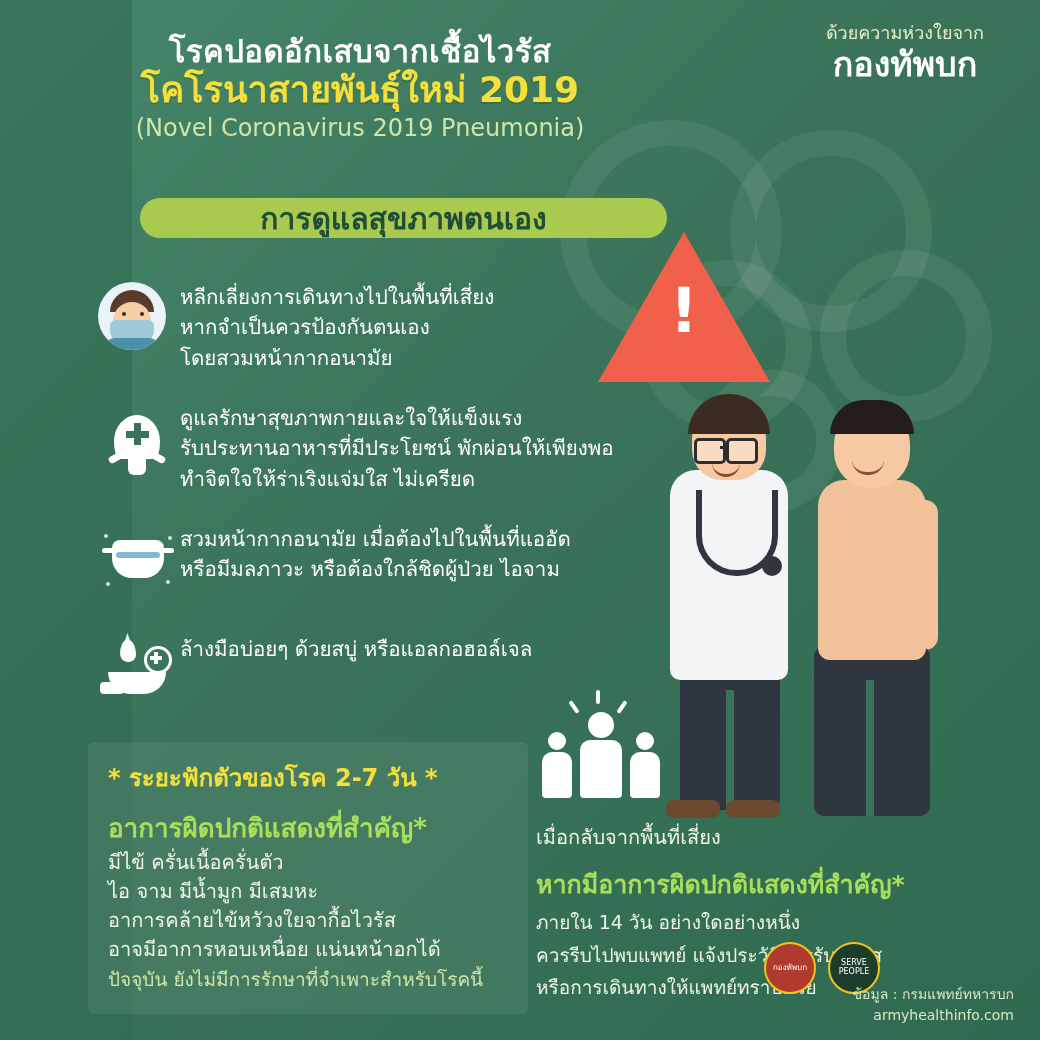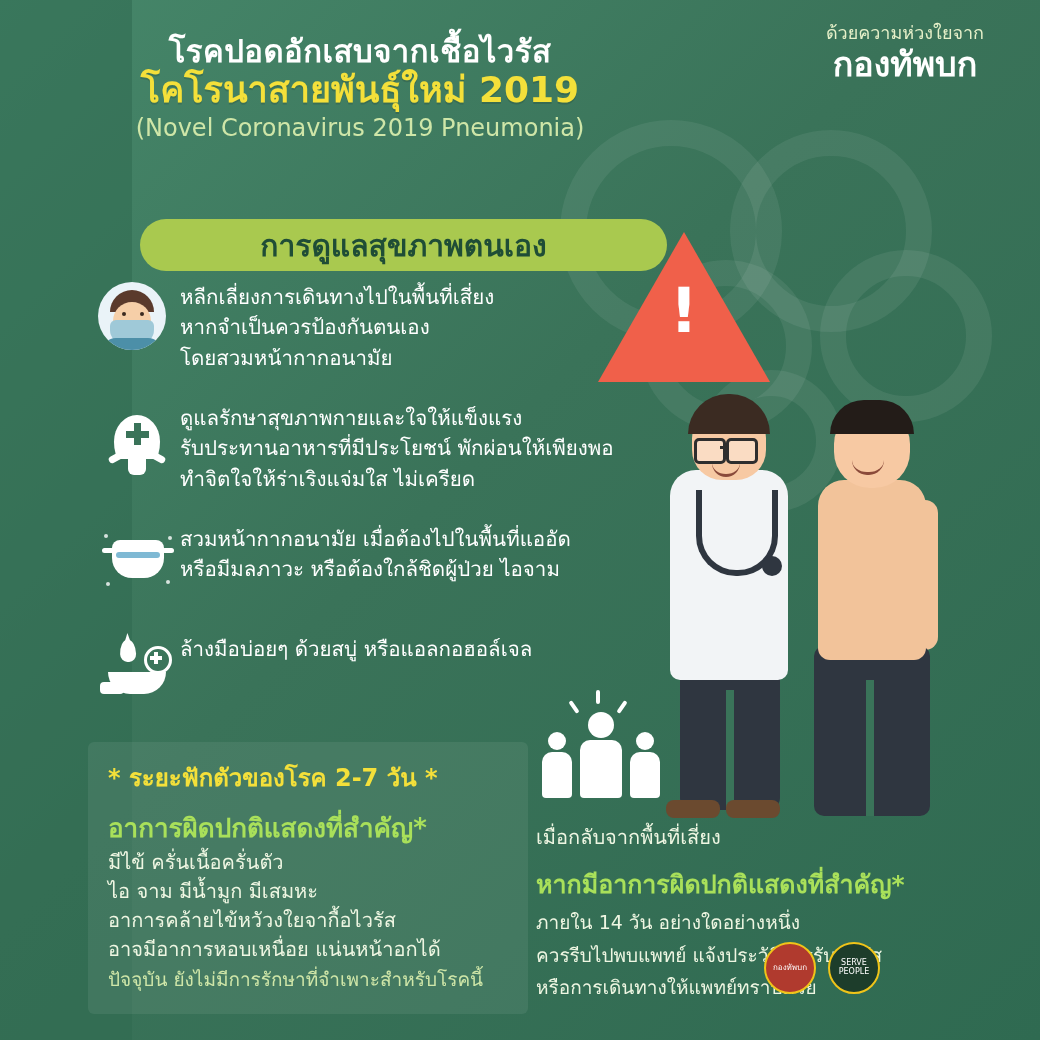--- a/index.html
+++ b/index.html
@@ -83,22 +83,22 @@
     color: #ffffff;
     font-size: 34px;
     font-weight: bold;
     line-height: 1.15;
     margin-top: -2px;
   }
 
   
   .pill {
     position: absolute;
-    left: 140px; top: 219px;
-    width: 527px; height: 52px;
+    left: 140px; top: 198px;
+    width: 527px; height: 40px;
     background: #a9c94f;
     border-radius: 26px;
     display: flex;
     align-items: center;
     justify-content: center;
   }
   .pill span {
     color: #1f4d36;
     font-size: 30px;
     font-weight: bold;
@@ -498,14 +498,18 @@
     <div class="rn-body">ภายใน 14 วัน อย่างใดอย่างหนึ่ง</div>
     <div class="rn-body">ควรรีบไปพบแพทย์ แจ้งประวัติการรับสัมผัส</div>
     <div class="rn-body">หรือการเดินทางให้แพทย์ทราบด้วย</div>
   </div>
 
   <div class="logos">
     <div class="logo army">กองทัพบก</div>
     <div class="logo serve">SERVE PEOPLE</div>
   </div>
 
+  <div class="credits">
+    <div class="credit-line">ข้อมูล : กรมแพทย์ทหารบก</div>
+    <div class="credit-line">armyhealthinfo.com</div>
+  </div>
 
 </div>
 
 </body></html>

